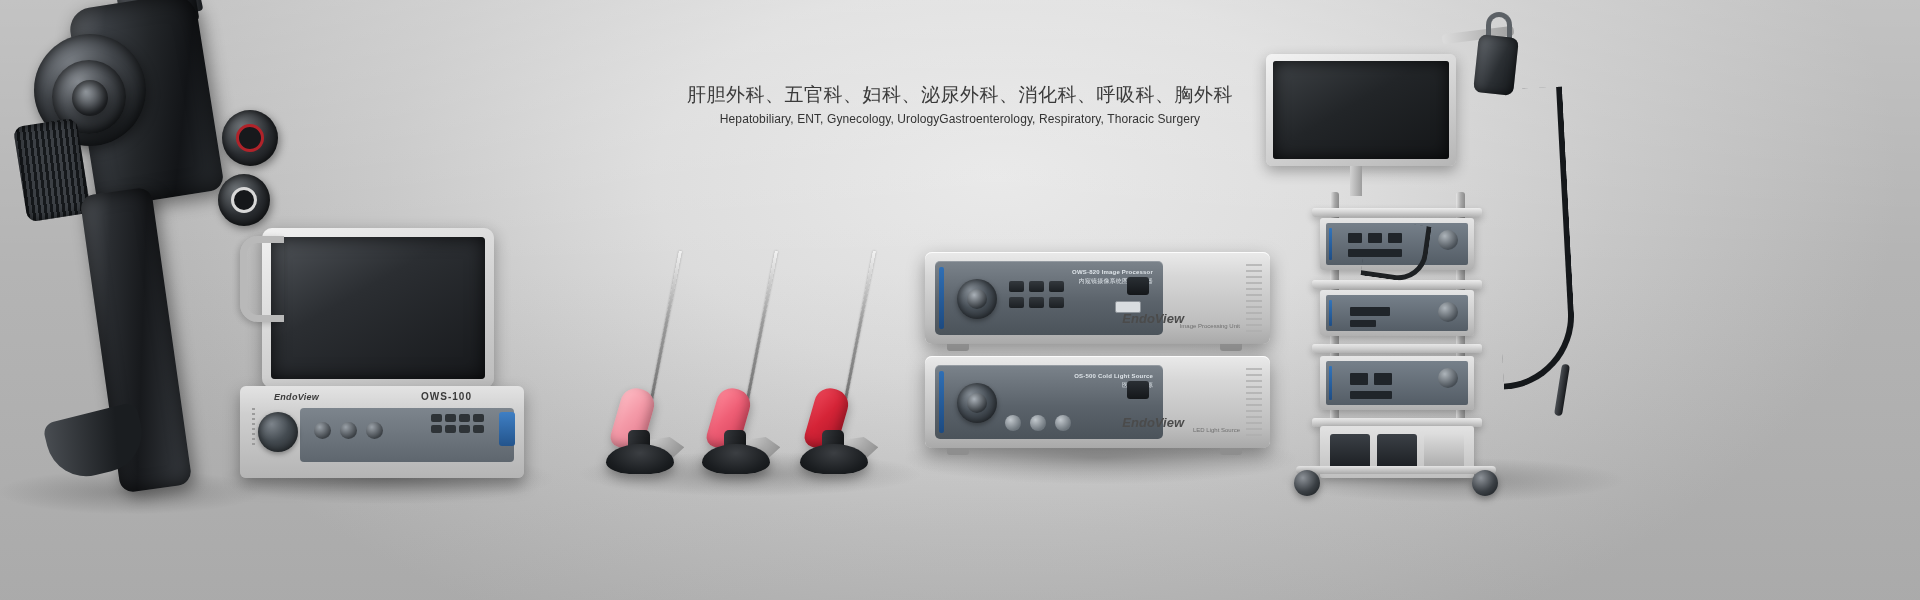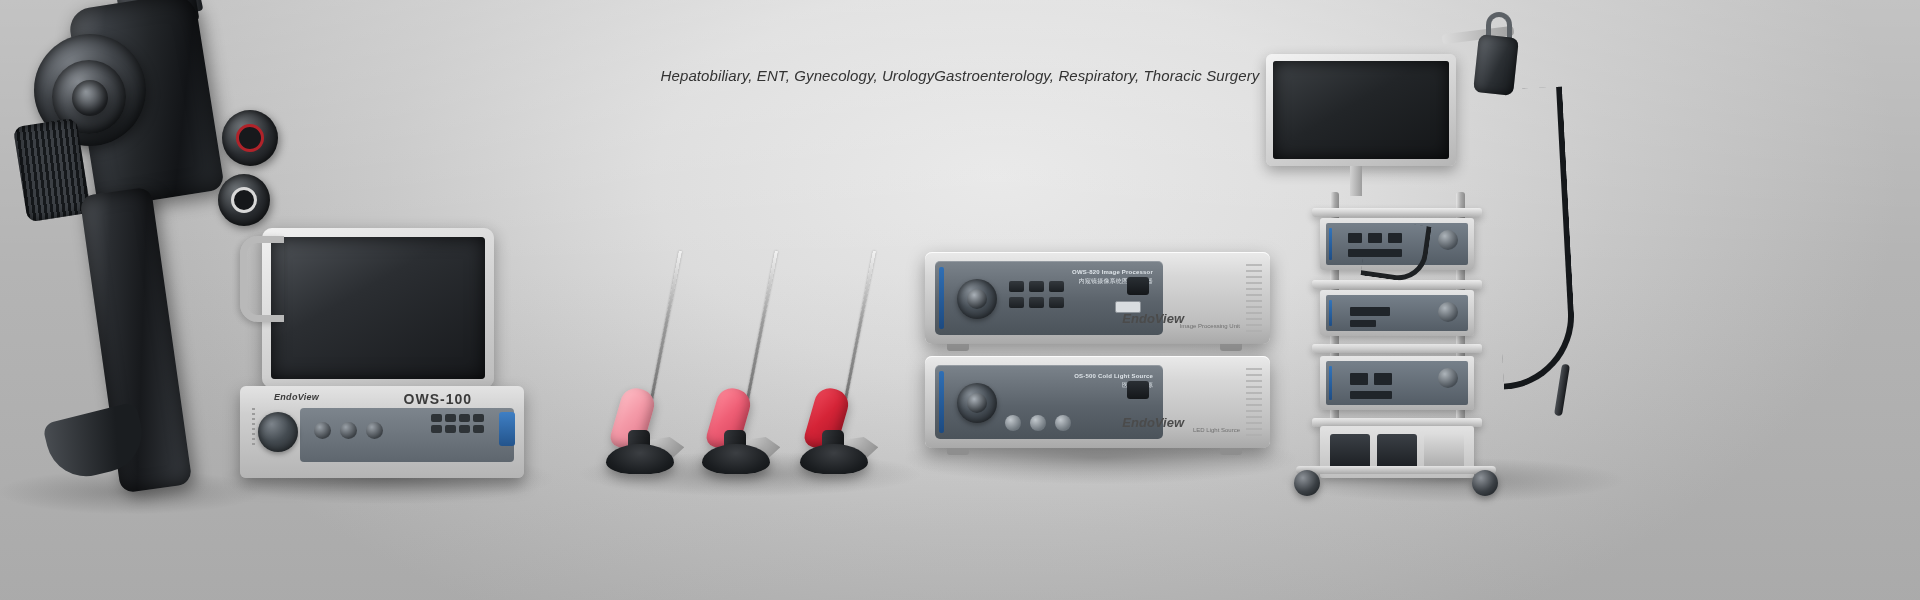--- a/index.html
+++ b/index.html
@@ -48,25 +48,24 @@
     color:#1d1d1d;
     letter-spacing:.2px;
   }
   .speclist {
     margin-top:34px;
     font-size:19px;
     color:#3b3b3b;
     letter-spacing:.5px;
   }
   .spectrans {
-    margin-top:19px;
-    font-size:15px;
+    margin-top:4px;
+    font-size:12px;
     color:#333;
     letter-spacing:.1px;
-    font-style:italic;
   }
 
   
   .art { position:absolute; z-index:20; }
 
   
   .scope { left:-10px; top:-18px; width:330px; height:520px; }
   .scope .barrel {
     position:absolute; left:92px; top:18px; width:128px; height:200px;
     background:linear-gradient(105deg,#6b6f74 0%,#3a3e43 22%,#232629 48%,#131518 72%,#2c3034 100%);
@@ -185,21 +184,21 @@
     position:absolute; right:9px; top:26px; width:16px; height:34px;
     background:linear-gradient(180deg,#3f7fc4,#23548c); border-radius:3px;
   }
   .ows .label {
     position:absolute; left:34px; top:6px;
     font-size:9px; font-weight:700; font-style:italic; color:#3a3a3a;
     letter-spacing:.3px;
   }
   .ows .model {
     position:absolute; right:52px; top:5px;
-    font-size:14px; font-weight:700; color:#3a3a3a; letter-spacing:1px;
+    font-size:10px; font-weight:700; color:#3a3a3a; letter-spacing:1px;
   }
   .ows .vent {
     position:absolute; left:12px; top:22px; width:3px; height:40px;
     background:repeating-linear-gradient(180deg,#9b9b9b 0 2px,transparent 2px 5px);
   }
 
   
   .instr { top:248px; width:110px; height:235px; }
   .instr-1 { left:594px; }
   .instr-2 { left:690px; }
@@ -641,16 +640,17 @@
       <div class="blk"></div>
       <div class="blk"></div>
     </div>
 
     <div class="legbar"></div>
     <div class="caster caster-l"></div>
     <div class="caster caster-r"></div>
   </div>
 
   <div class="copy">
+    <div class="speclist">肝胆外科、五官科、妇科、泌尿外科、消化科、呼吸科、胸外科</div>
     <div class="spectrans">Hepatobiliary, ENT, Gynecology, UrologyGastroenterology, Respiratory, Thoracic Surgery</div>
   </div>
 
 </div>
 
 </body></html>

